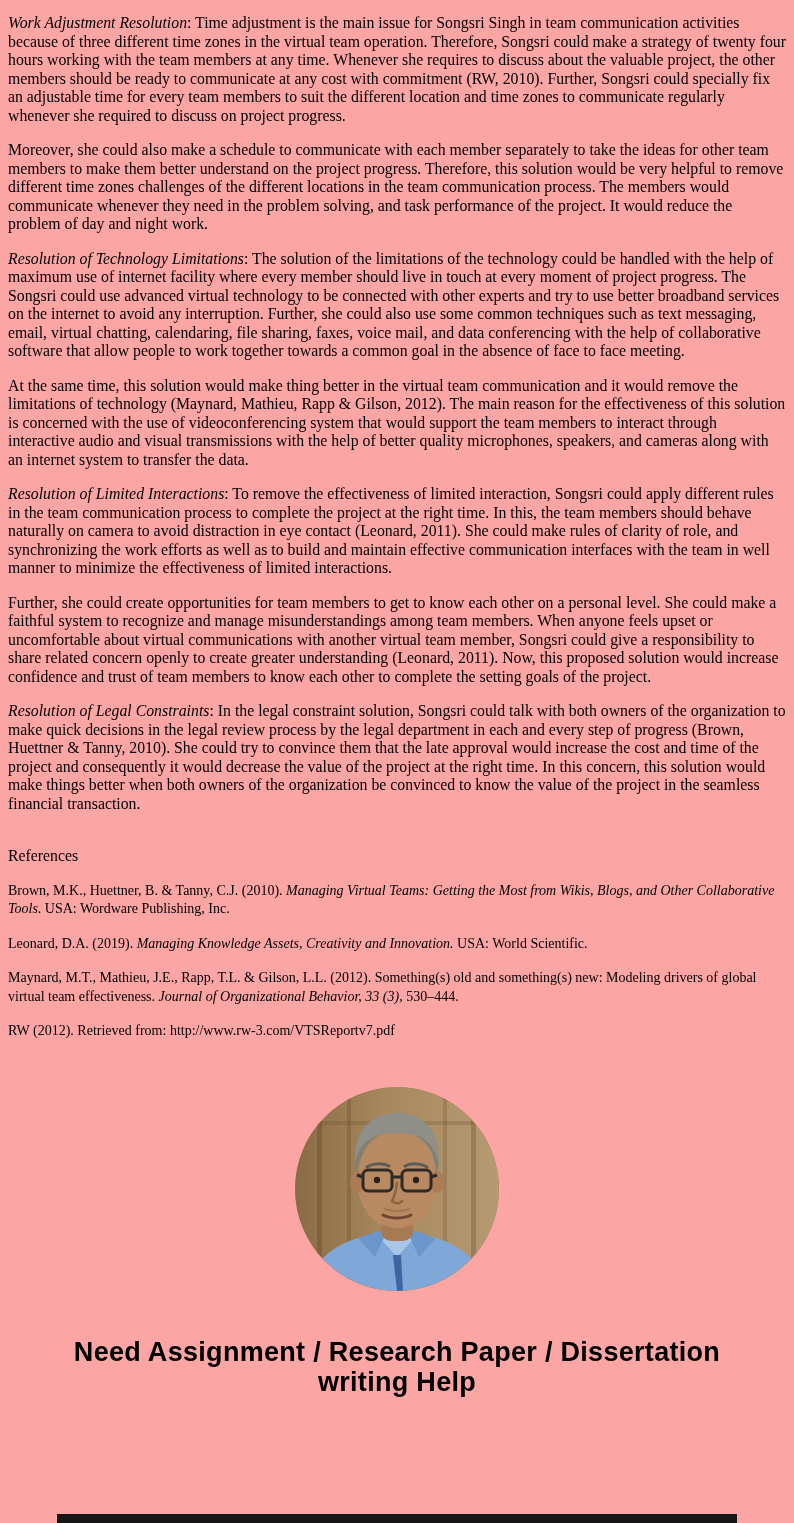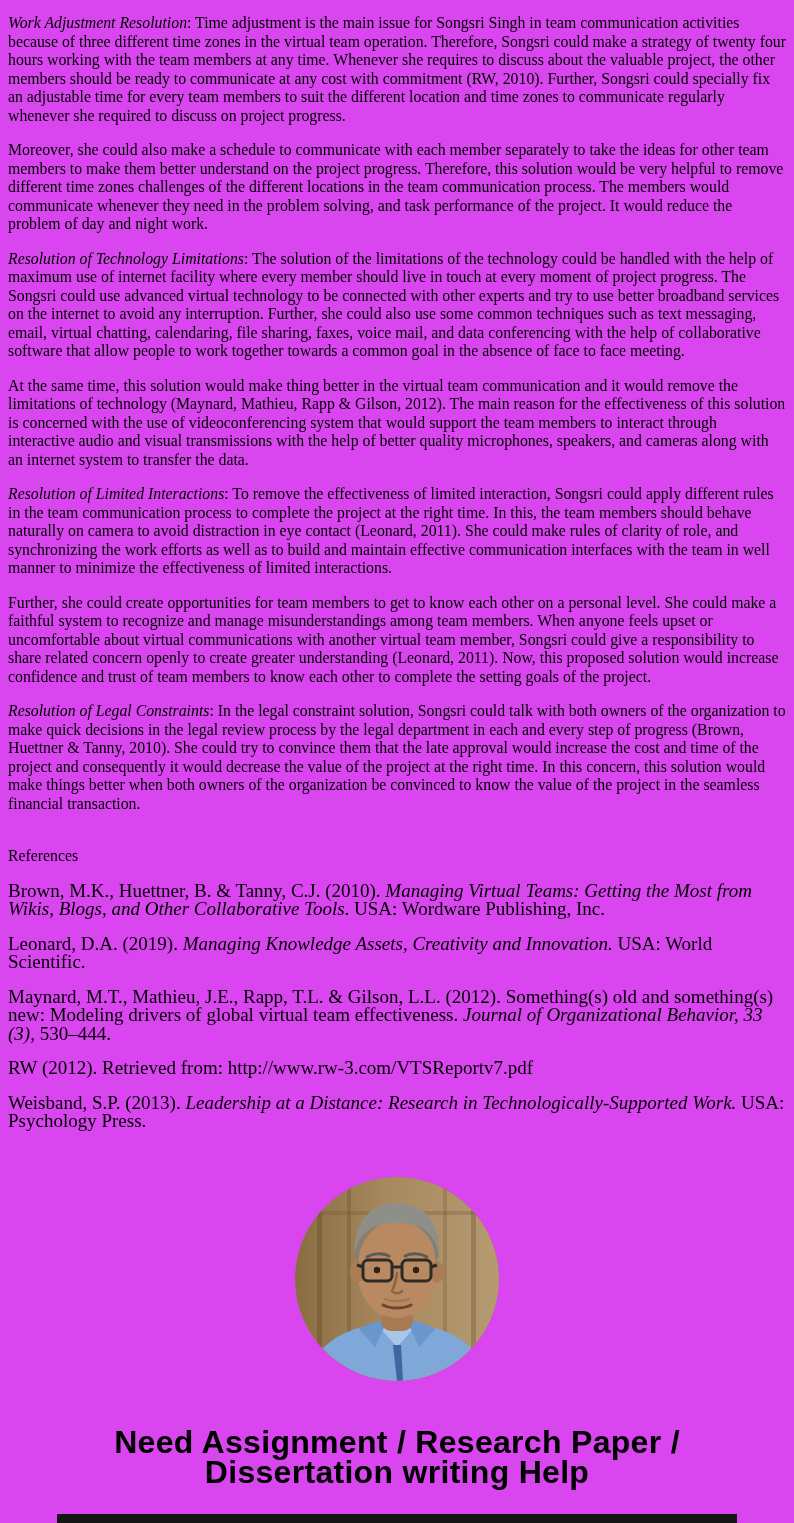--- a/index.html
+++ b/index.html
@@ -7,58 +7,58 @@
   body {
     width: 794px;
     font-family: "Liberation Serif", serif;
     color: #000000;
     -webkit-font-smoothing: antialiased;
   }
   .page {
     position: relative;
     width: 794px;
     height: 1523px;
-    background: #d946ef;
+    background: #fca5a5;
     padding: 14px 8px 0 8px;
     overflow: hidden;
   }
   .para {
     font-size: 15.8px;
     line-height: 18.5px;
     margin-bottom: 16px;
     color: #000;
   }
   .para .lead { font-style: italic; }
   .refs-heading {
     font-size: 15.8px;
     line-height: 18.5px;
     margin-top: 34px;
   }
   .ref {
-    font-size: 19px;
+    font-size: 14px;
     line-height: 18.5px;
     margin-top: 16px;
   }
   .ref i { font-style: italic; }
   .photo-wrap {
     width: 204px;
     height: 204px;
     border-radius: 50%;
     overflow: hidden;
     margin: 46px auto 0 auto;
     background: #9c7b52;
   }
   .photo-wrap svg { display: block; width: 204px; height: 204px; }
   .promo {
     margin: 46px auto 0 auto;
     max-width: 744px;
     text-align: center;
     font-family: "Liberation Sans", sans-serif;
     font-weight: 700;
-    font-size: 32px;
+    font-size: 27px;
     line-height: 30px;
     color: #000;
     letter-spacing: 0.3px;
   }
   .promo .promo-line2 { margin-top: 0; }
   .bottom-bar {
     position: absolute;
     bottom: 0;
     left: 57px;
     right: 57px;
@@ -88,21 +88,20 @@
   <p class="refs-heading">References</p>
 
   <p class="ref"><span>Brown, M.K., Huettner, B. &amp; Tanny, C.J. (2010). </span><i>Managing Virtual Teams: Getting the Most from Wikis, Blogs, and Other Collaborative Tools</i><span>. USA: Wordware Publishing, Inc.</span></p>
 
   <p class="ref"><span>Leonard, D.A. (2019). </span><i>Managing Knowledge Assets, Creativity and Innovation.</i><span> USA: World Scientific.</span></p>
 
   <p class="ref"><span>Maynard, M.T., Mathieu, J.E., Rapp, T.L. &amp; Gilson, L.L. (2012). Something(s) old and something(s) new: Modeling drivers of global virtual team effectiveness. </span><i>Journal of Organizational Behavior, 33 (3),</i><span> 530–444.</span></p>
 
   <p class="ref"><span>RW (2012). Retrieved from: http://www.rw-3.com/VTSReportv7.pdf</span><i></i><span></span></p>
 
-  <p class="ref"><span>Weisband, S.P. (2013). </span><i>Leadership at a Distance: Research in Technologically-Supported Work.</i><span> USA: Psychology Press.</span></p>
 
   <div class="photo-wrap">
     <svg viewBox="0 0 204 204" xmlns="http://www.w3.org/2000/svg">
       <defs>
         <clipPath id="circleClip">
             <circle cx="102" cy="102" r="102"></circle>
           </clipPath>
         <linearGradient id="bgGrad" x1="0" y1="0" x2="1" y2="0">
           <stop offset="0" stop-color="#8a6c44"></stop>
           <stop offset="0.45" stop-color="#a8895e"></stop>

